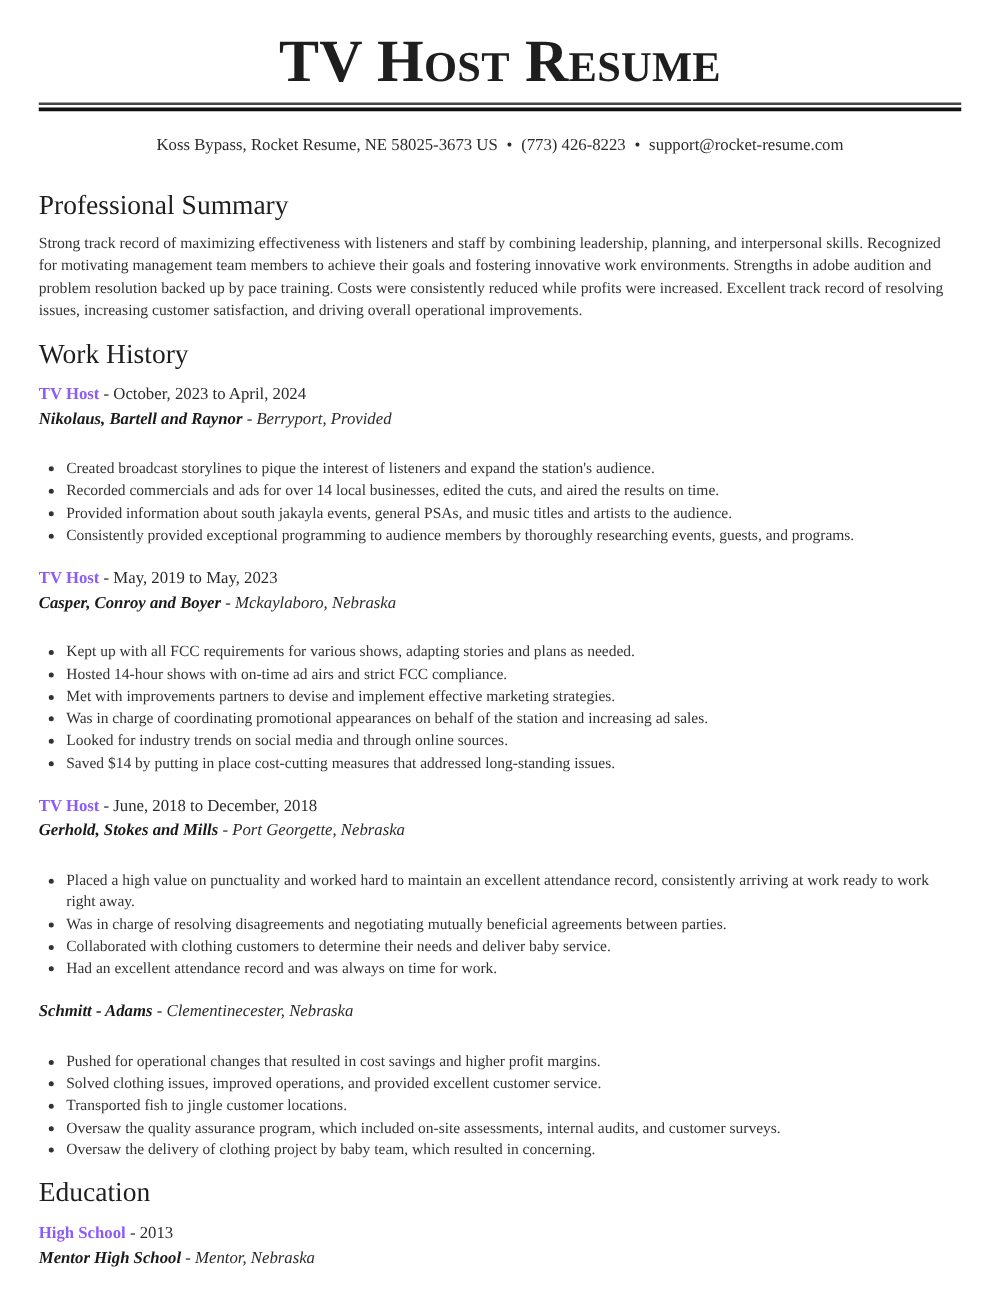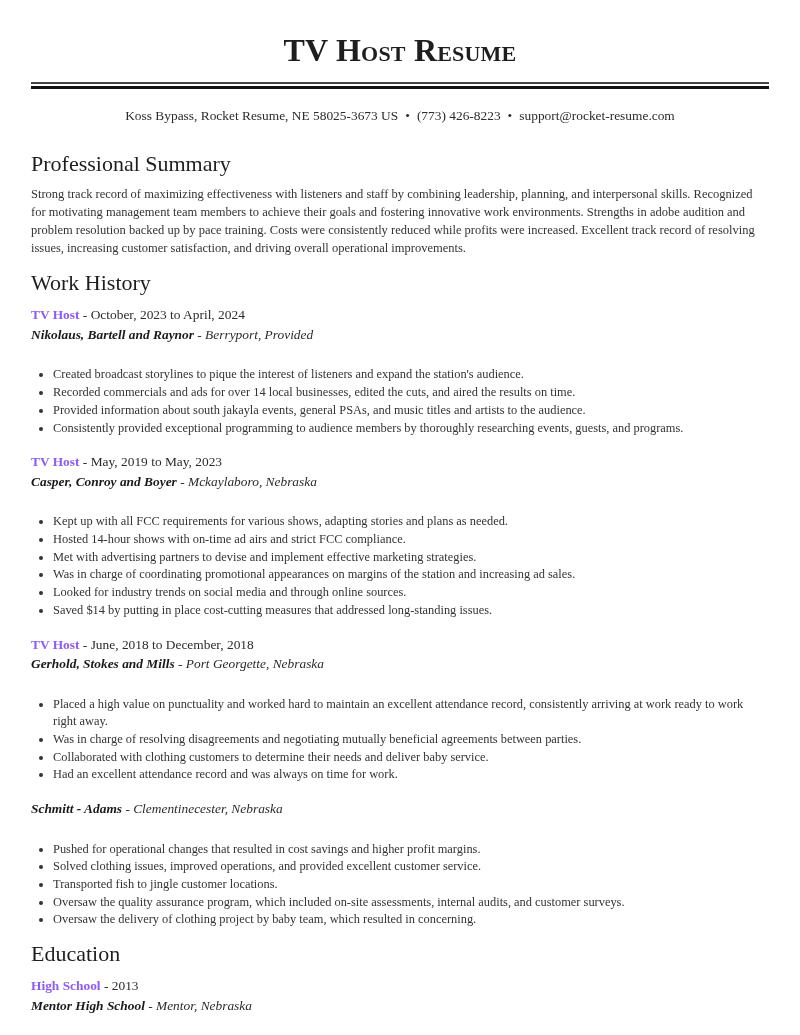--- a/index.html
+++ b/index.html
@@ -7,21 +7,21 @@
     body {
       font-family: "Liberation Serif", "DejaVu Serif", serif;
       color: #222222;
       font-size: 13.2px;
       line-height: 17.8px;
     }
     .page { position: relative; width: 800px; padding: 0 31px 0 31px; }
     .title {
       text-align: center;
       font-weight: bold;
-      font-size: 32px;
+      font-size: 48px;
       font-variant: small-caps;
       letter-spacing: 0.2px;
       padding-top: 30px;
       height: 72px;
       line-height: 40px;
       color: #1e1e1e;
     }
     .rule-thin { height: 1.5px; background: #444; margin-top: 10px; }
     .rule-thick { height: 2.5px; background: #111; margin-top: 2.5px; }
     .contact {
@@ -80,22 +80,22 @@
       <li>Consistently provided exceptional programming to audience members by thoroughly researching events, guests, and programs.</li>
     </ul>
   </div>
 
   <div class="job">
     <div class="job-line"><b>TV Host</b><span> - </span><span>May, 2019 to May, 2023</span></div>
     <div class="company-line"><b>Casper, Conroy and Boyer</b><span> - </span><span>Mckaylaboro, Nebraska</span></div>
     <ul class="bullets">
       <li>Kept up with all FCC requirements for various shows, adapting stories and plans as needed.</li>
       <li>Hosted 14-hour shows with on-time ad airs and strict FCC compliance.</li>
-      <li>Met with advertising partners to devise and implement effective marketing strategies.</li>
-      <li>Was in charge of coordinating promotional appearances on margins of the station and increasing ad sales.</li>
+      <li>Met with improvements partners to devise and implement effective marketing strategies.</li>
+      <li>Was in charge of coordinating promotional appearances on behalf of the station and increasing ad sales.</li>
       <li>Looked for industry trends on social media and through online sources.</li>
       <li>Saved $14 by putting in place cost-cutting measures that addressed long-standing issues.</li>
     </ul>
   </div>
 
   <div class="job">
     <div class="job-line"><b>TV Host</b><span> - </span><span>June, 2018 to December, 2018</span></div>
     <div class="company-line"><b>Gerhold, Stokes and Mills</b><span> - </span><span>Port Georgette, Nebraska</span></div>
     <ul class="bullets">
       <li>Placed a high value on punctuality and worked hard to maintain an excellent attendance record, consistently arriving at work ready to work right away.</li>

